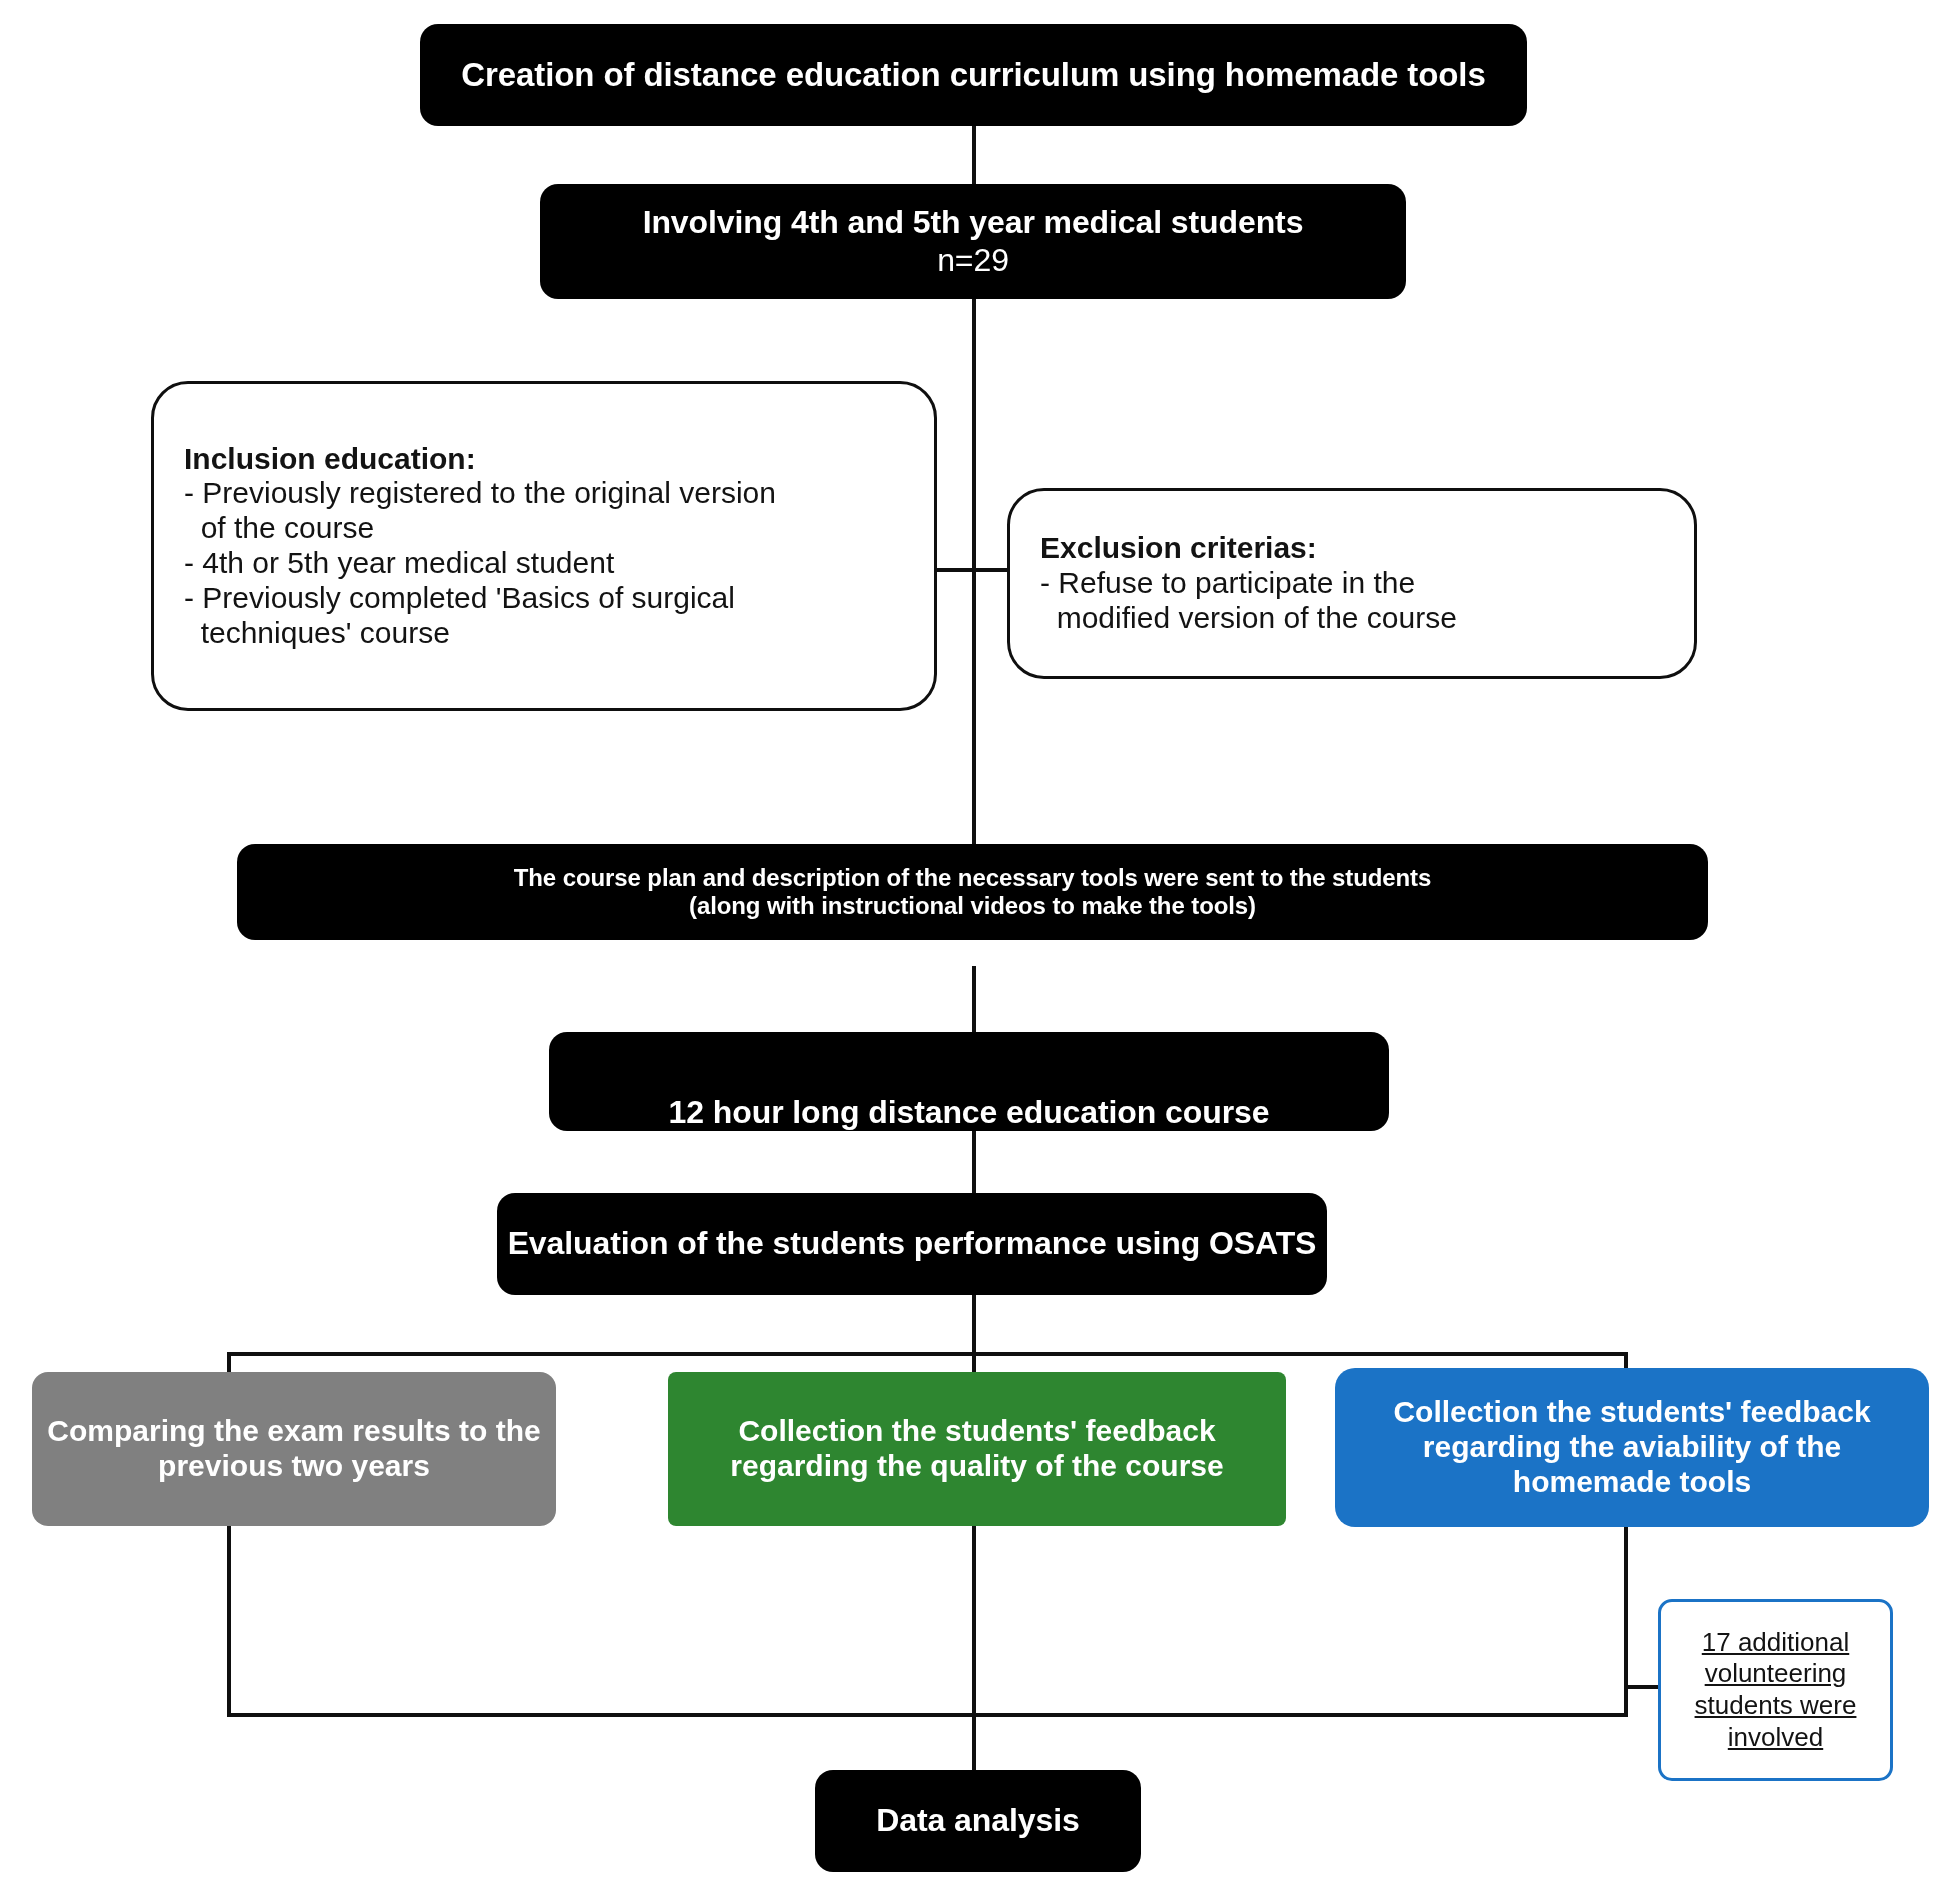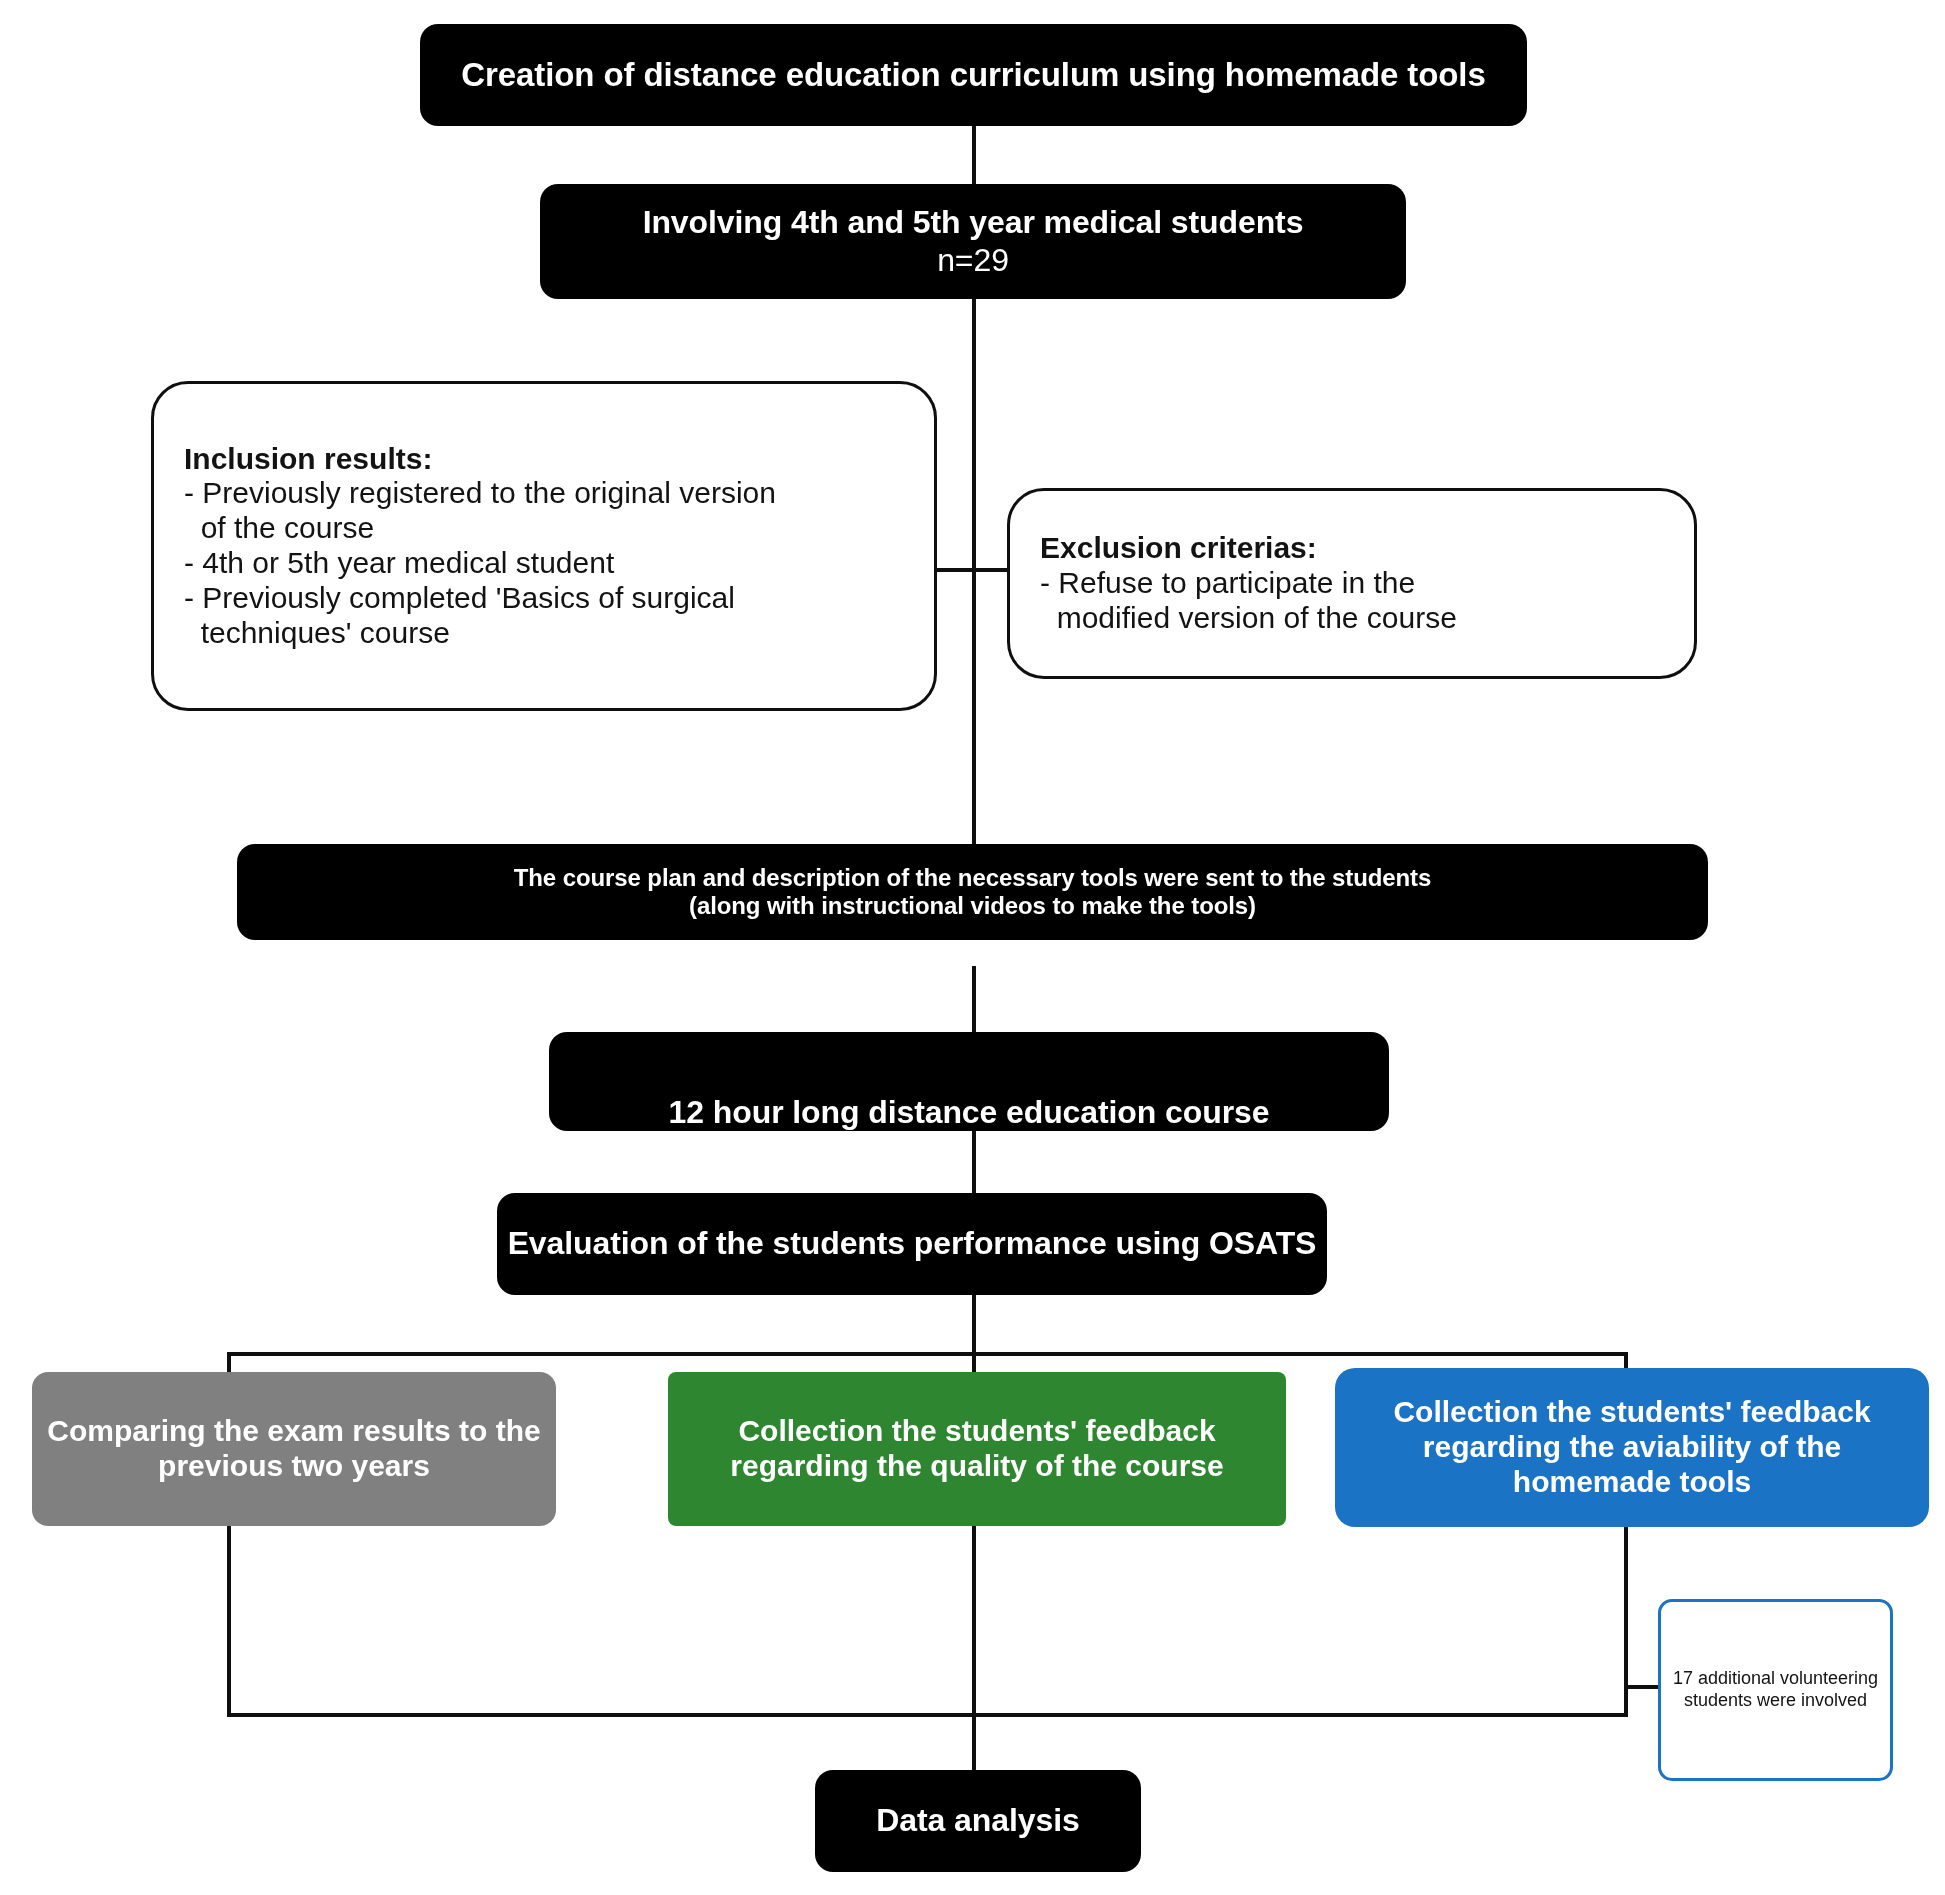--- a/index.html
+++ b/index.html
@@ -100,22 +100,22 @@
   #n-exclusion  { left:1007px; top:488px;  width:690px; height:191px; font-size:30px; padding:0 30px; }
 
   #n-courseplan { left:237px;  top:844px; width:1471px; height:96px; font-size:24px; }
   #n-twelvehour { left:549px; top:1032px; width:840px; height:99px; font-size:32px;align-items:flex-end; }
   #n-osats      { left:497px;  top:1193px; width:830px; height:102px; font-size:32px; }
 
   #n-compare    { left:32px;   top:1372px; width:524px;  height:154px; font-size:30px; padding:0 11.8px; border-radius:16px;}
   #n-feedqual   { left:668px; top:1372px; width:618px; height:154px; font-size:30px; padding:0 11.8px; border-radius:8px;}
   #n-feedtools  { left:1335px; top:1368px; width:594px; height:159px; font-size:30px; padding:0 11.8px; border-radius:20px;}
 
-  #n-volunteer  { left:1658px; top:1599px; width:235px;  height:182px; font-size:18px; padding:0 7.5px;
-                  font-weight:normal; font-stretch:normal; line-height:1.22; }
+  #n-volunteer  { left:1658px; top:1599px; width:235px;  height:182px; font-size:26px; padding:0 7.5px;
+                  font-weight:normal; font-stretch:normal; line-height:1.22;text-decoration:underline; }
 
   #n-dataanal   { left:815px; top:1770px; width:326px;  height:102px; font-size:32px; }
 </style>
 </head>
 <body>
 
 <div id="stage">
 
   <div class="vline" style="left:972px; top:126px; height:60px;"></div>
 
@@ -148,21 +148,21 @@
 
   <div class="node node-dark" id="n-involving">
     <span class="txt">
       <span>Involving 4th and 5th year medical students</span><br>
       <span style="font-weight:normal;">n=29</span>
     </span>
   </div>
 
   <div class="node node-outline" id="n-inclusion">
     <span class="txt">
-      <span class="crit-title">Inclusion results:</span>
+      <span class="crit-title">Inclusion education:</span>
       <span class="crit-list">- Previously registered to the original version
   of the course
 - 4th or 5th year medical student
 - Previously completed 'Basics of surgical
   techniques' course</span>
     </span>
   </div>
 
   <div class="node node-outline" id="n-exclusion">
     <span class="txt">

